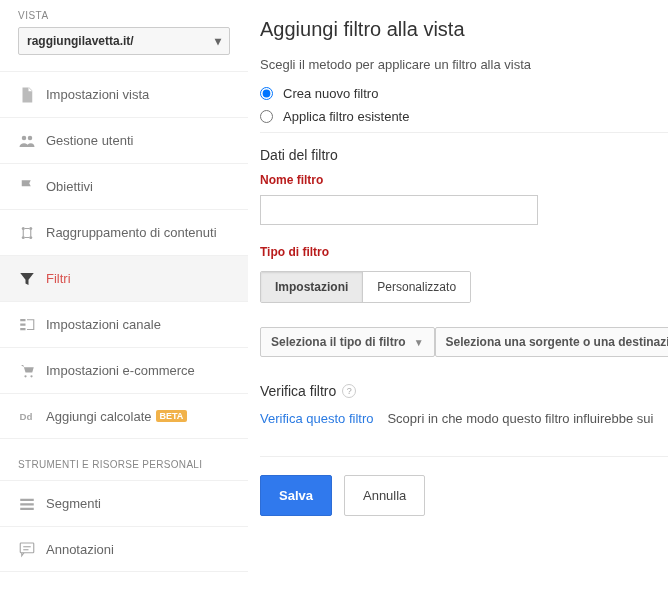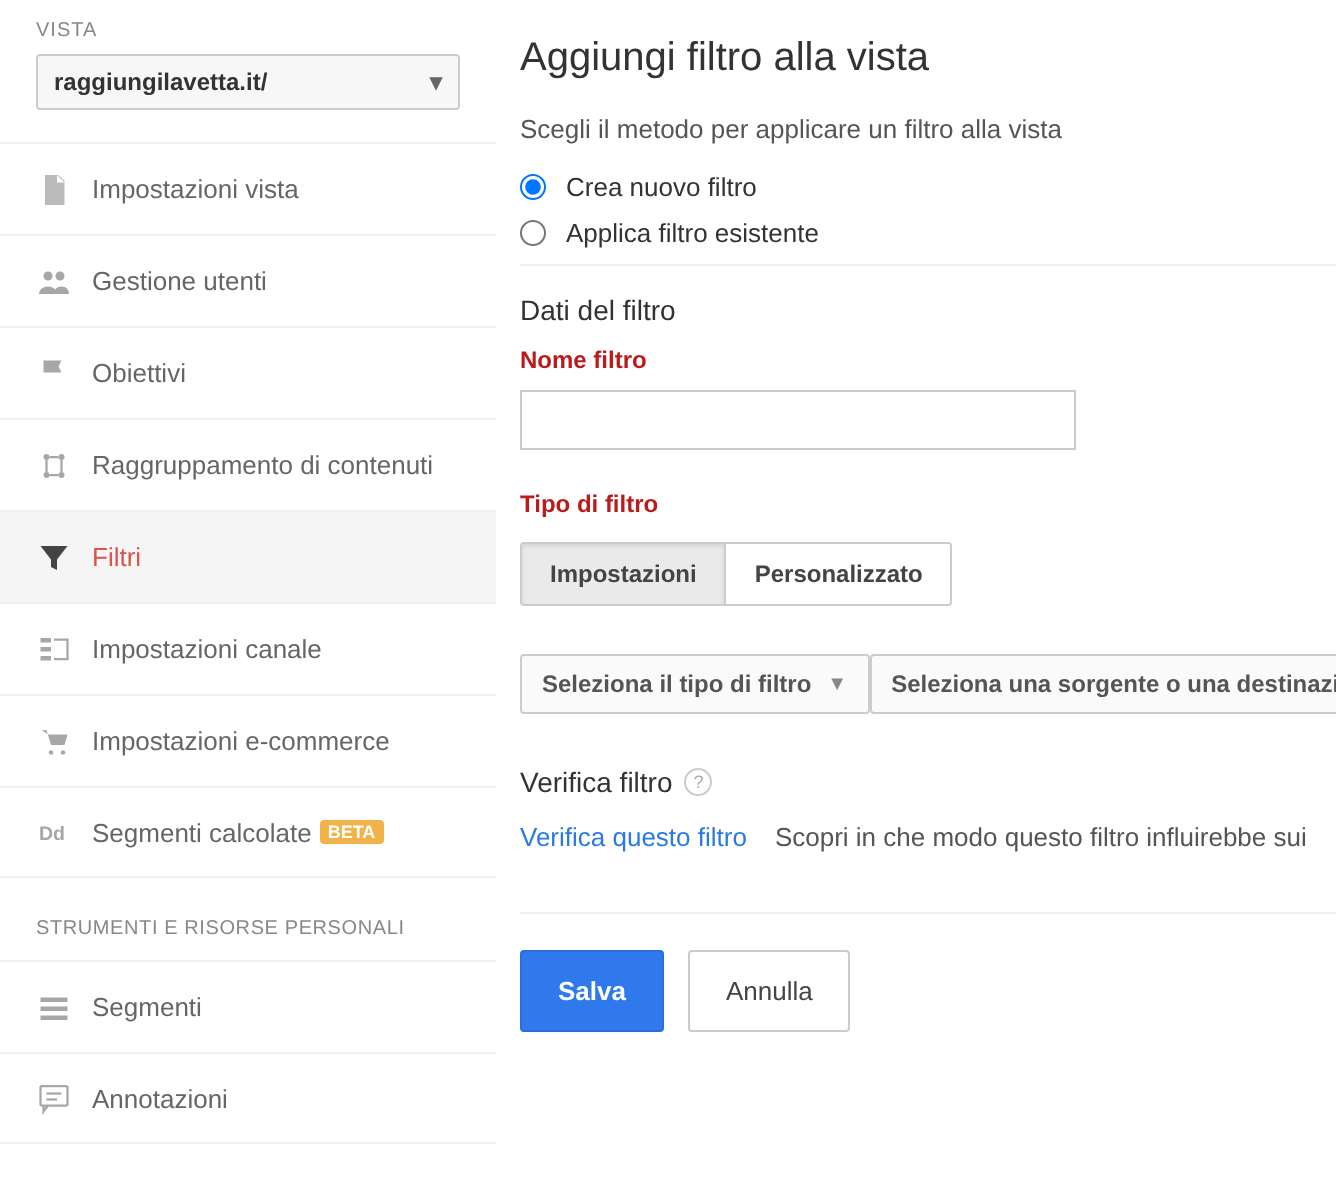--- a/index.html
+++ b/index.html
@@ -26,21 +26,21 @@
   .sub { font-size: 13px; color: #555; margin-bottom: 14px; }
   .radio-row { display: flex; align-items: center; margin-bottom: 8px; }
   .radio-row input { margin-right: 10px; }
   .radio-row label { font-size: 13px; color: #333; }
   .section-title { font-size: 14px; color: #333; margin-top: 1px; margin-bottom: 10px; border-top: 1px solid #eee; padding-top: 14px; }
   .field-label { font-size: 12px; font-weight: bold; color: #b91c1c; margin-bottom: 8px; }
   .text-input { width: 278px; height: 30px; border: 1px solid #ccc; padding: 0 6px; font-size: 13px; }
   .toggles { display: inline-flex; border: 1px solid #ccc; border-radius: 2px; overflow: hidden; margin-top: 4px; }
   .toggles button { border: none; background: #fff; padding: 8px 14px; font-size: 12px; color: #444; cursor: pointer; }
   .toggles button.active { background: #eaeaea; font-weight: bold; box-shadow: inset 0 1px 2px rgba(0,0,0,0.1); }
-  .toggles button + button { border-left: 1px solid #ccc; font-weight: bold; }
+  .toggles button + button { border-left: 1px solid #ccc; }
   .dropdown-row { display: flex; margin-top: 24px; }
   .dropdown { border: 1px solid #ccc; border-radius: 2px; height: 30px; display: flex; align-items: center; padding: 0 10px; font-size: 12px; font-weight: bold; color: #555; background: #fafafa; cursor: pointer; white-space: nowrap; }
   .dropdown .chev { margin-left: 8px; color: #888; font-size: 10px; }
   .verify-section { margin-top: 26px; }
   .verify-title { font-size: 14px; color: #333; display: flex; align-items: center; gap: 6px; margin-bottom: 12px; }
   .help-icon { width: 14px; height: 14px; border: 1px solid #ccc; border-radius: 50%; display: inline-flex; align-items: center; justify-content: center; font-size: 9px; color: #aaa; }
   .verify-row { display: flex; gap: 14px; font-size: 13px; align-items: baseline; }
   .verify-link { color: #2a7ae2; cursor: pointer; }
   .verify-text { color: #555; white-space: nowrap; }
   .divider { border-top: 1px solid #eee; margin-top: 30px; margin-bottom: 18px; }
@@ -125,21 +125,21 @@
             </svg>
           </span>
         <span class="label">Impostazioni e-commerce</span>
       </li>
       <li>
         <span class="icon">
             <svg viewBox="0 0 24 24">
               <text x="2" y="17" font-size="13" font-weight="bold" fill="#a7a7a7">Dd</text>
             </svg>
           </span>
-        <span class="label">Segmenti calcolate</span>
+        <span class="label">Aggiungi calcolate</span>
         <span class="beta">BETA</span>
       </li>
     </ul>
     <div class="section-heading">STRUMENTI E RISORSE PERSONALI</div>
     <ul class="menu">
       <li>
         <span class="icon">
             <svg viewBox="0 0 24 24">
               <rect x="3" y="5" width="18" height="3"></rect>
               <rect x="3" y="11" width="18" height="3"></rect>

